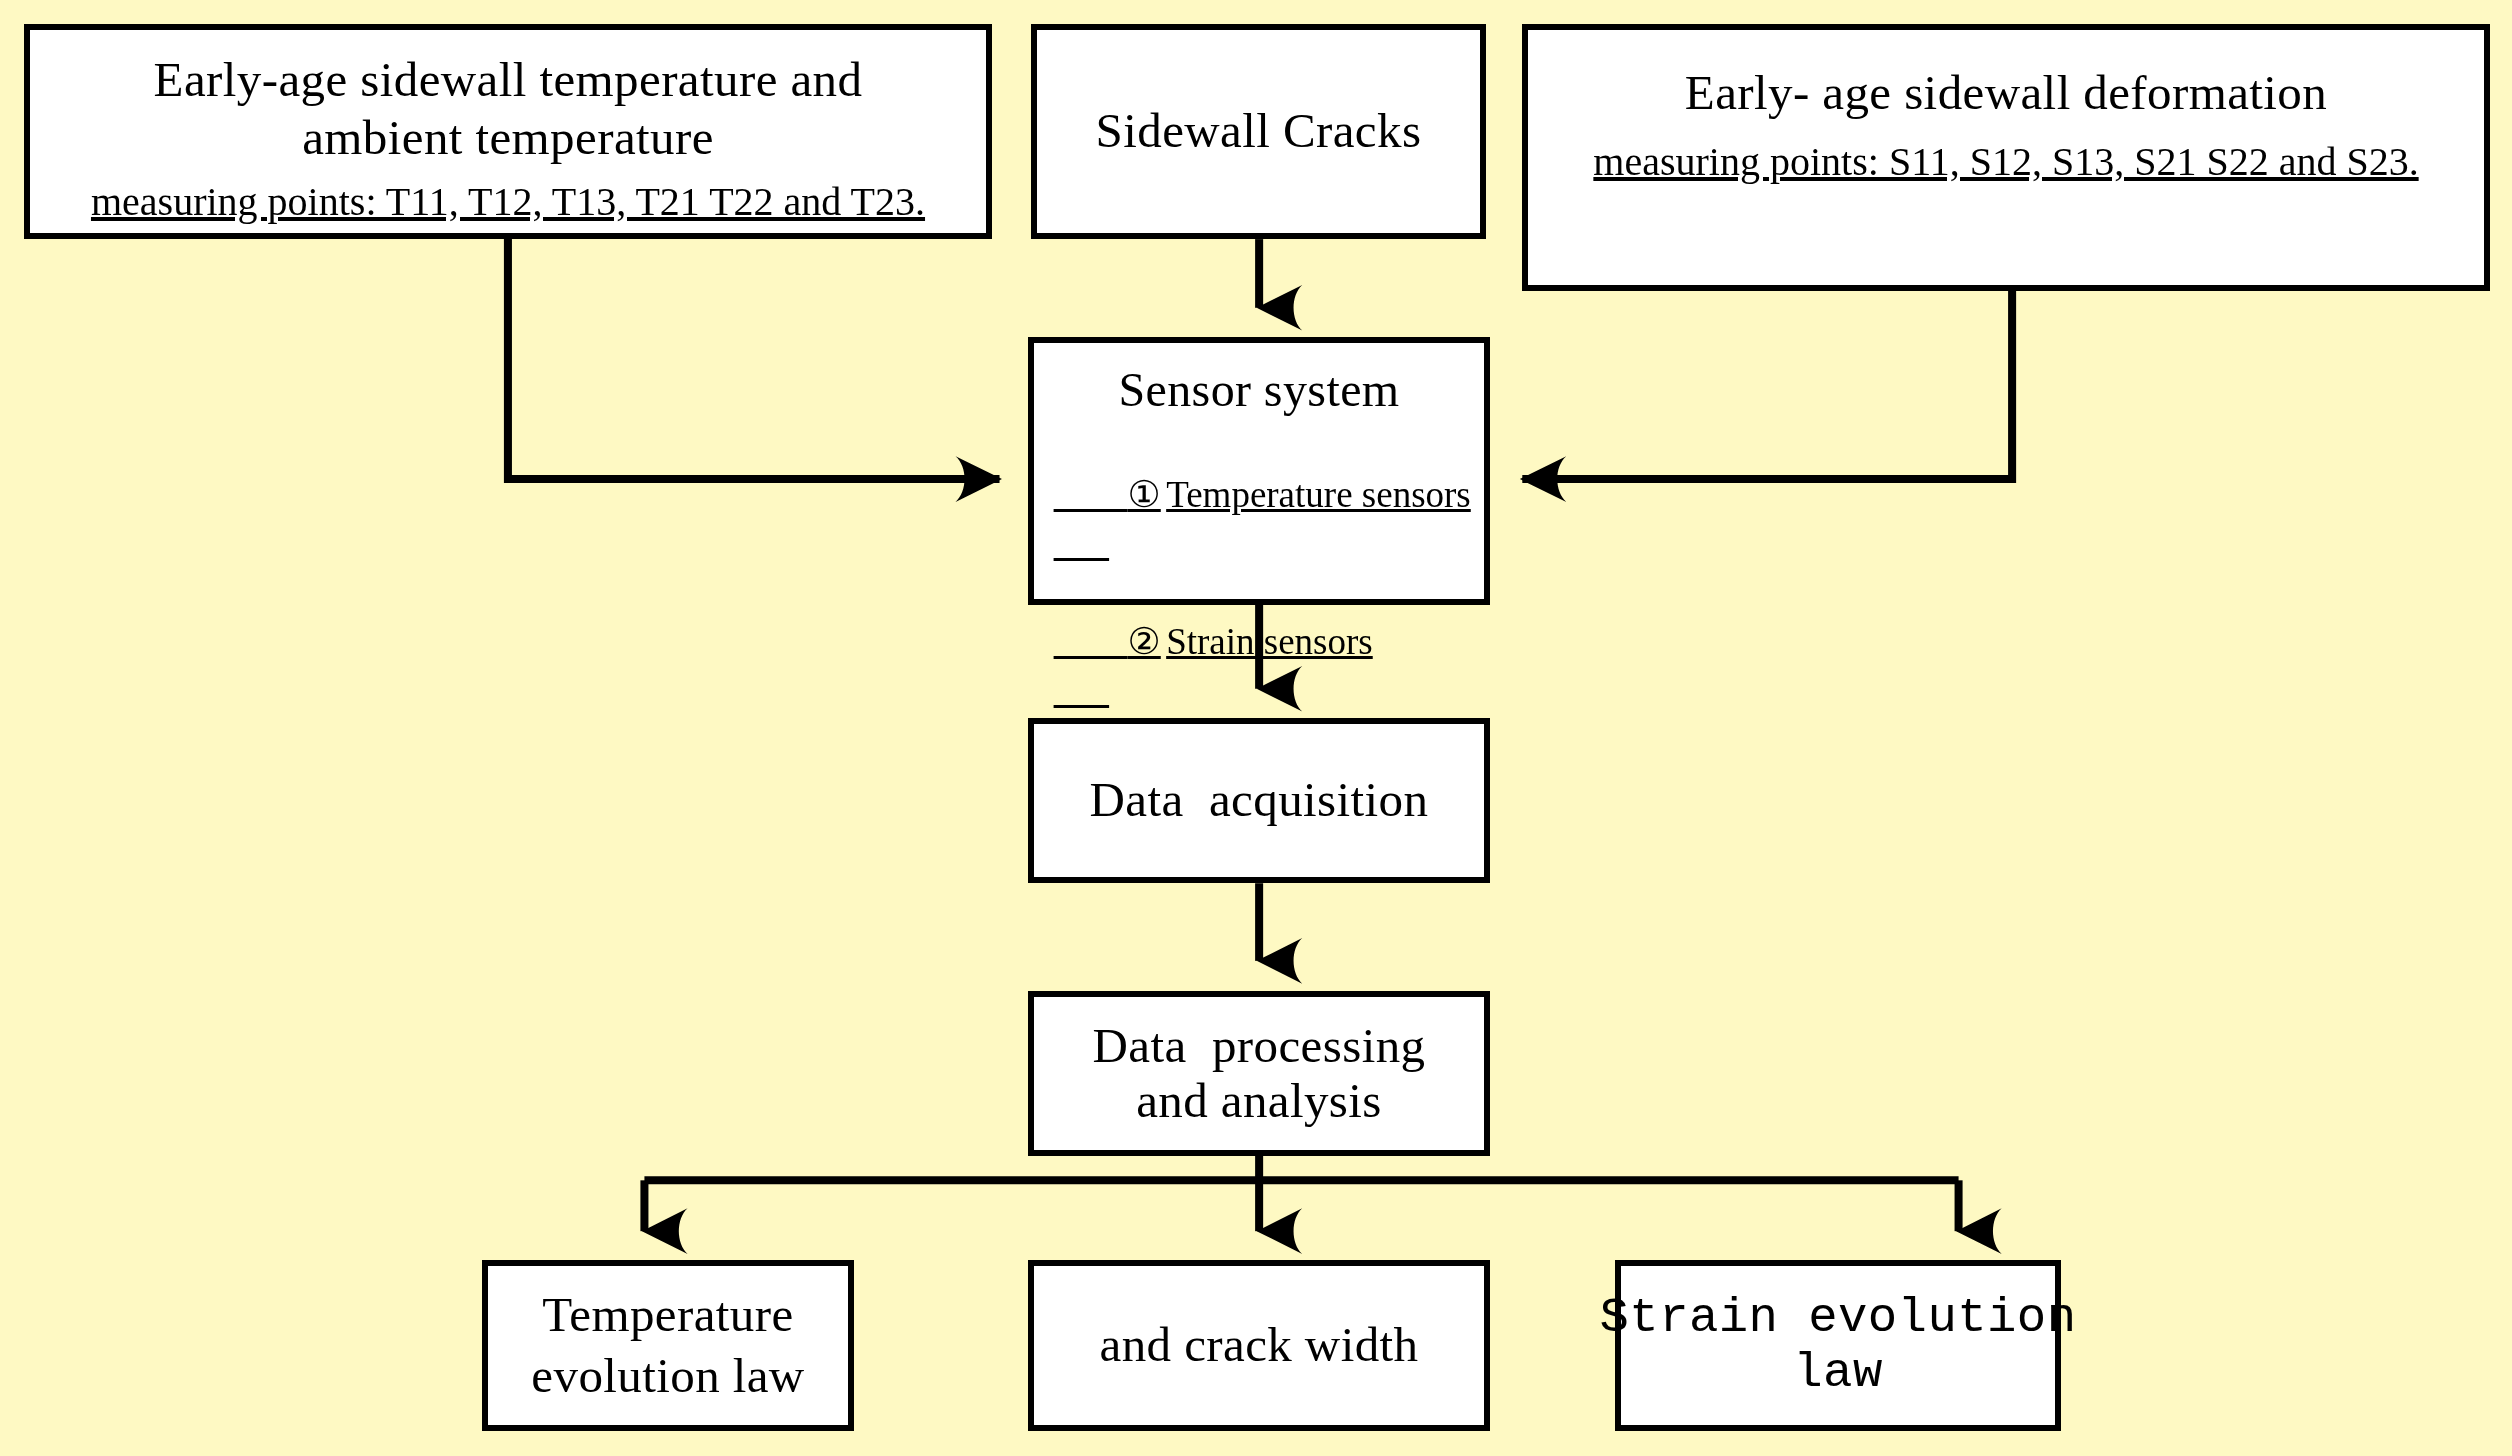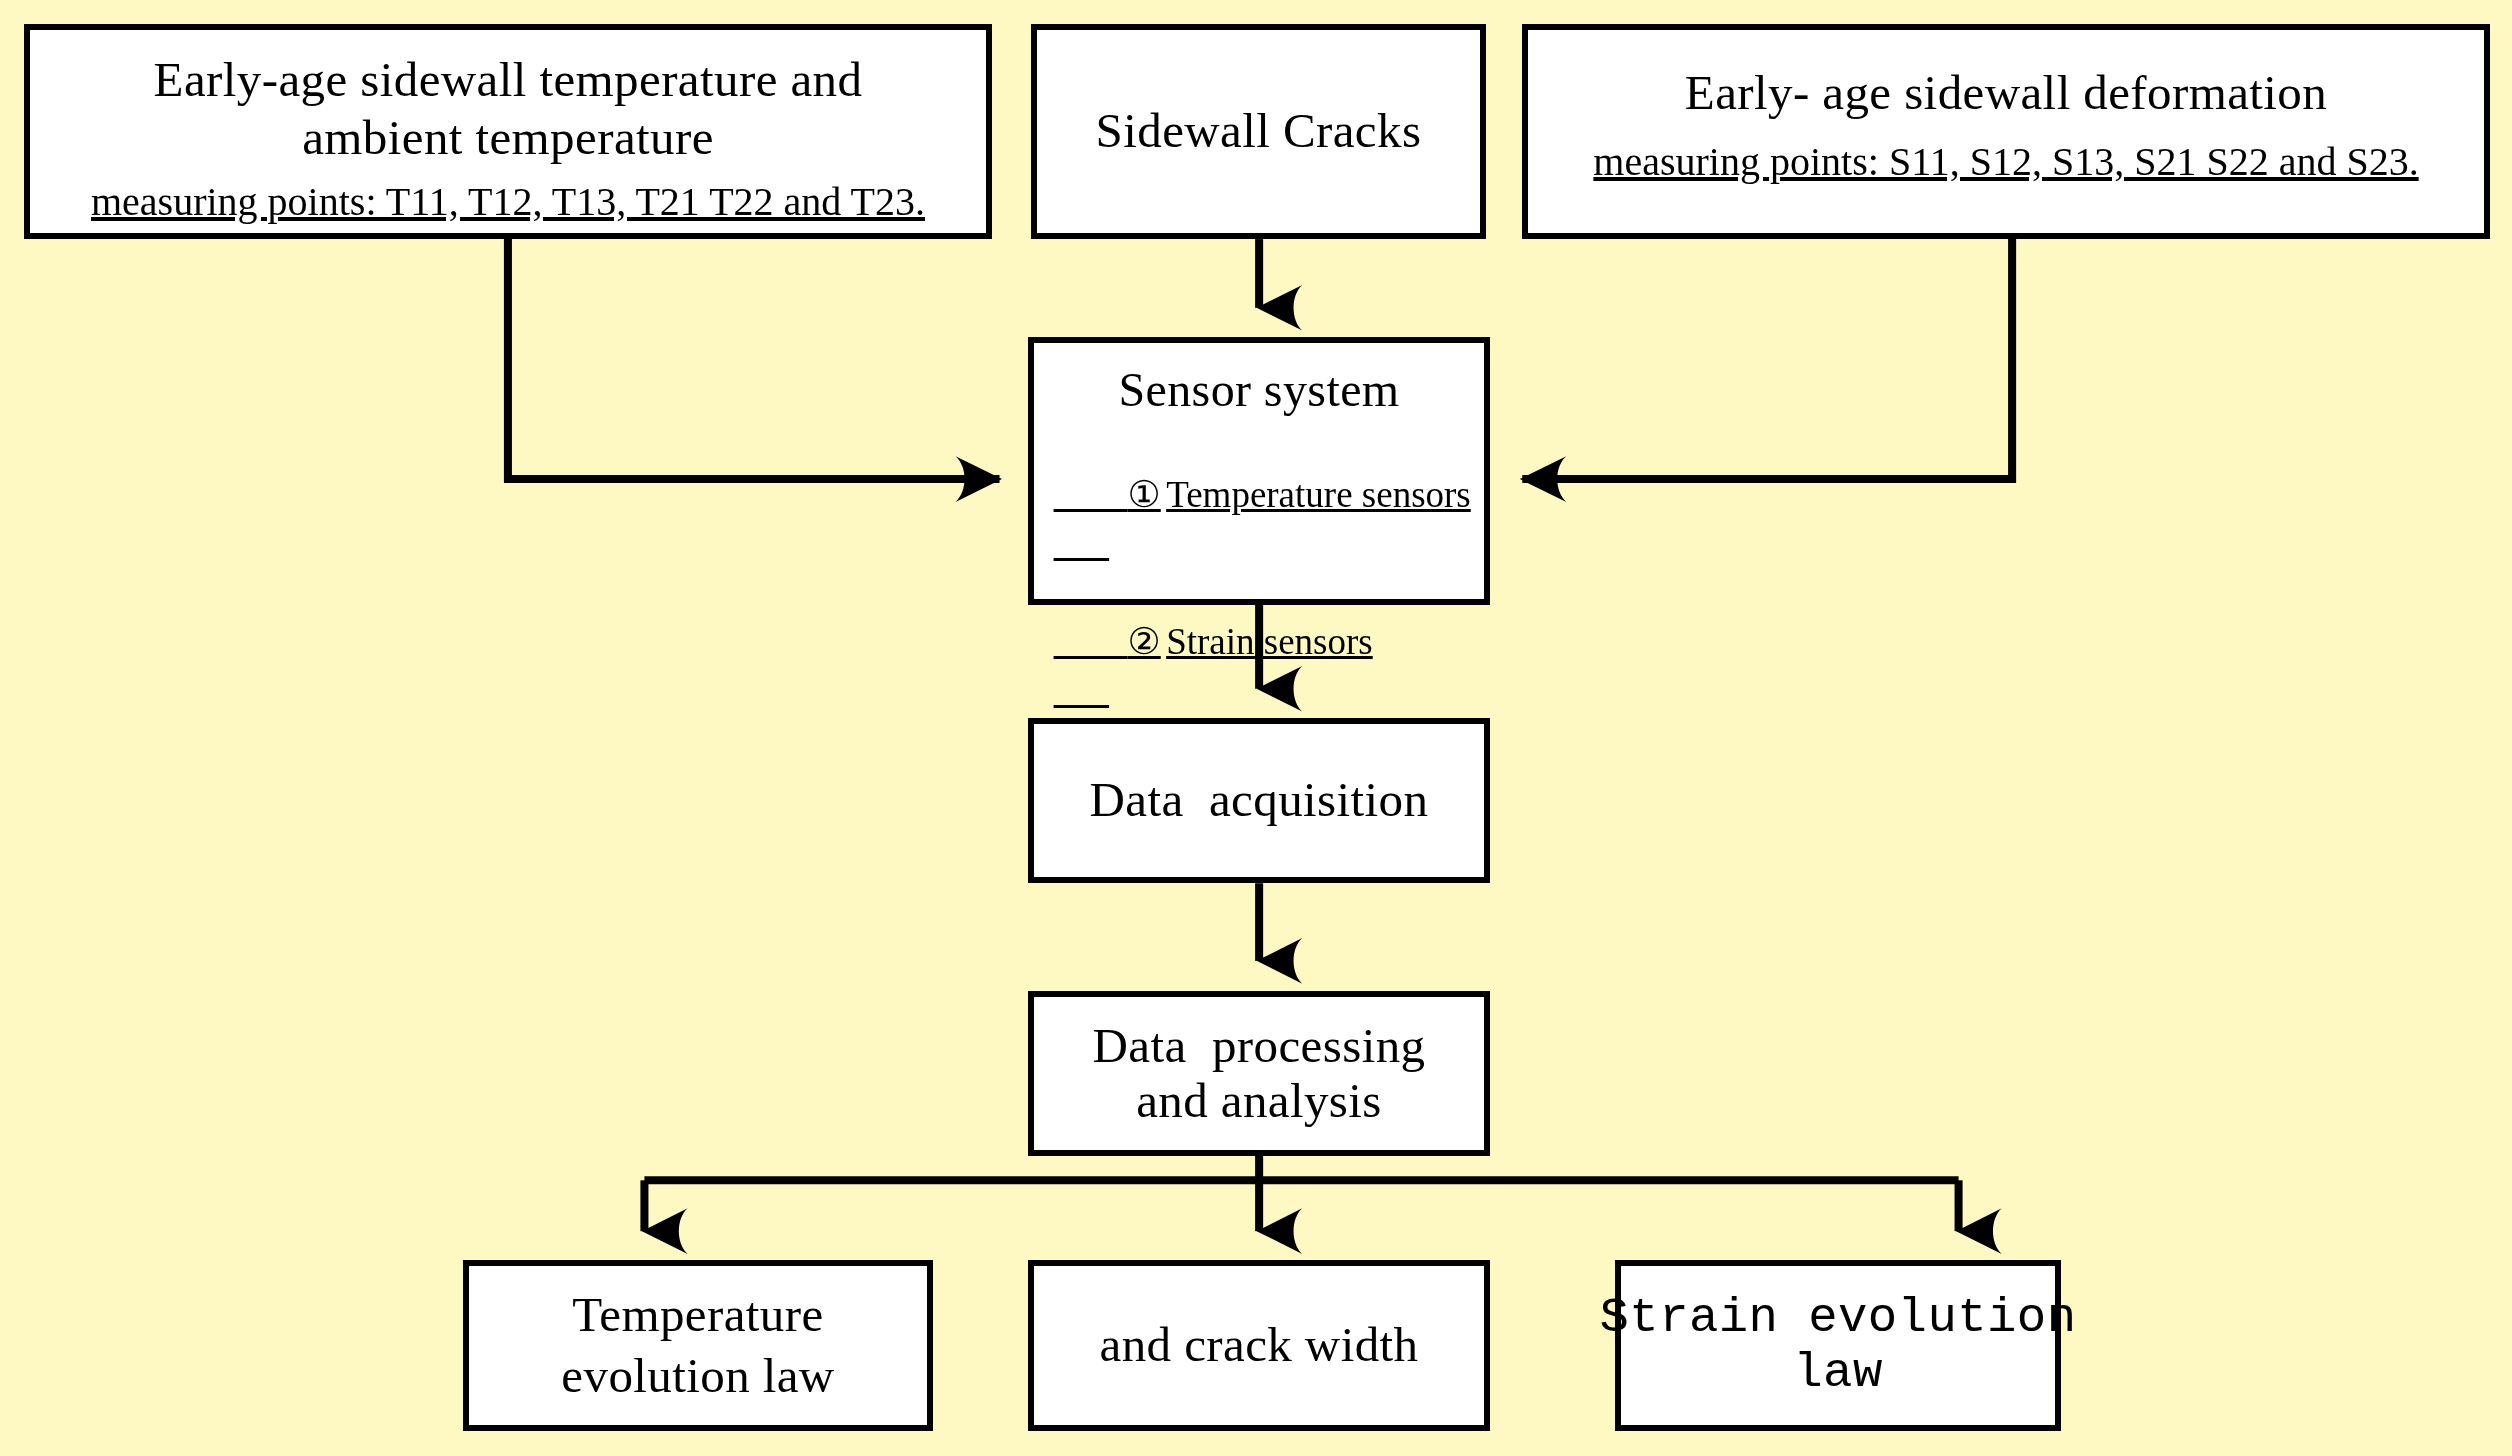--- a/index.html
+++ b/index.html
@@ -55,21 +55,21 @@
     padding-top: 21.4px;
   }
   #node-temp-source .title { line-height: 1.18; }
   #node-temp-source .subtitle { margin-top: 12.5px; }
 
   #node-cracks-source {
     left: 1031px; top: 24px; width: 455px; height: 215px;
   }
 
   #node-deform-source {
-    left: 1522px; top: 24px; width: 968px; height: 215px;
+    left: 1522px; top: 24px; width: 968px; height: 267px;
     justify-content: flex-start;
     padding-top: 36px;
   }
   #node-deform-source .subtitle { margin-top: 19.6px; }
 
   
   #node-sensor-system {
     left: 1028px; top: 337px; width: 462px; height: 268px;
     justify-content: flex-start;
     padding-top: 20px;
@@ -93,21 +93,21 @@
   
   #node-data-acquisition {
     left: 1028px; top: 718px; width: 462px; height: 165px;
   }
   #node-data-processing {
     left: 1028px; top: 991px; width: 462px; height: 165px;
   }
 
   
   #node-temp-law {
-    left: 463px; top: 1260px; width: 470px; height: 171px; gap: 6px;
+    left: 482px; top: 1260px; width: 372px; height: 171px; gap: 6px;
   }
   #node-crack-law {
     left: 1028px; top: 1260px; width: 462px; height: 171px;
   }
   #node-strain-law {
     left: 1615px; top: 1260px; width: 446px; height: 171px; font-family: Liberation Mono, monospace;
   }
   .node-line { white-space: pre; }
 </style>
 </head>

